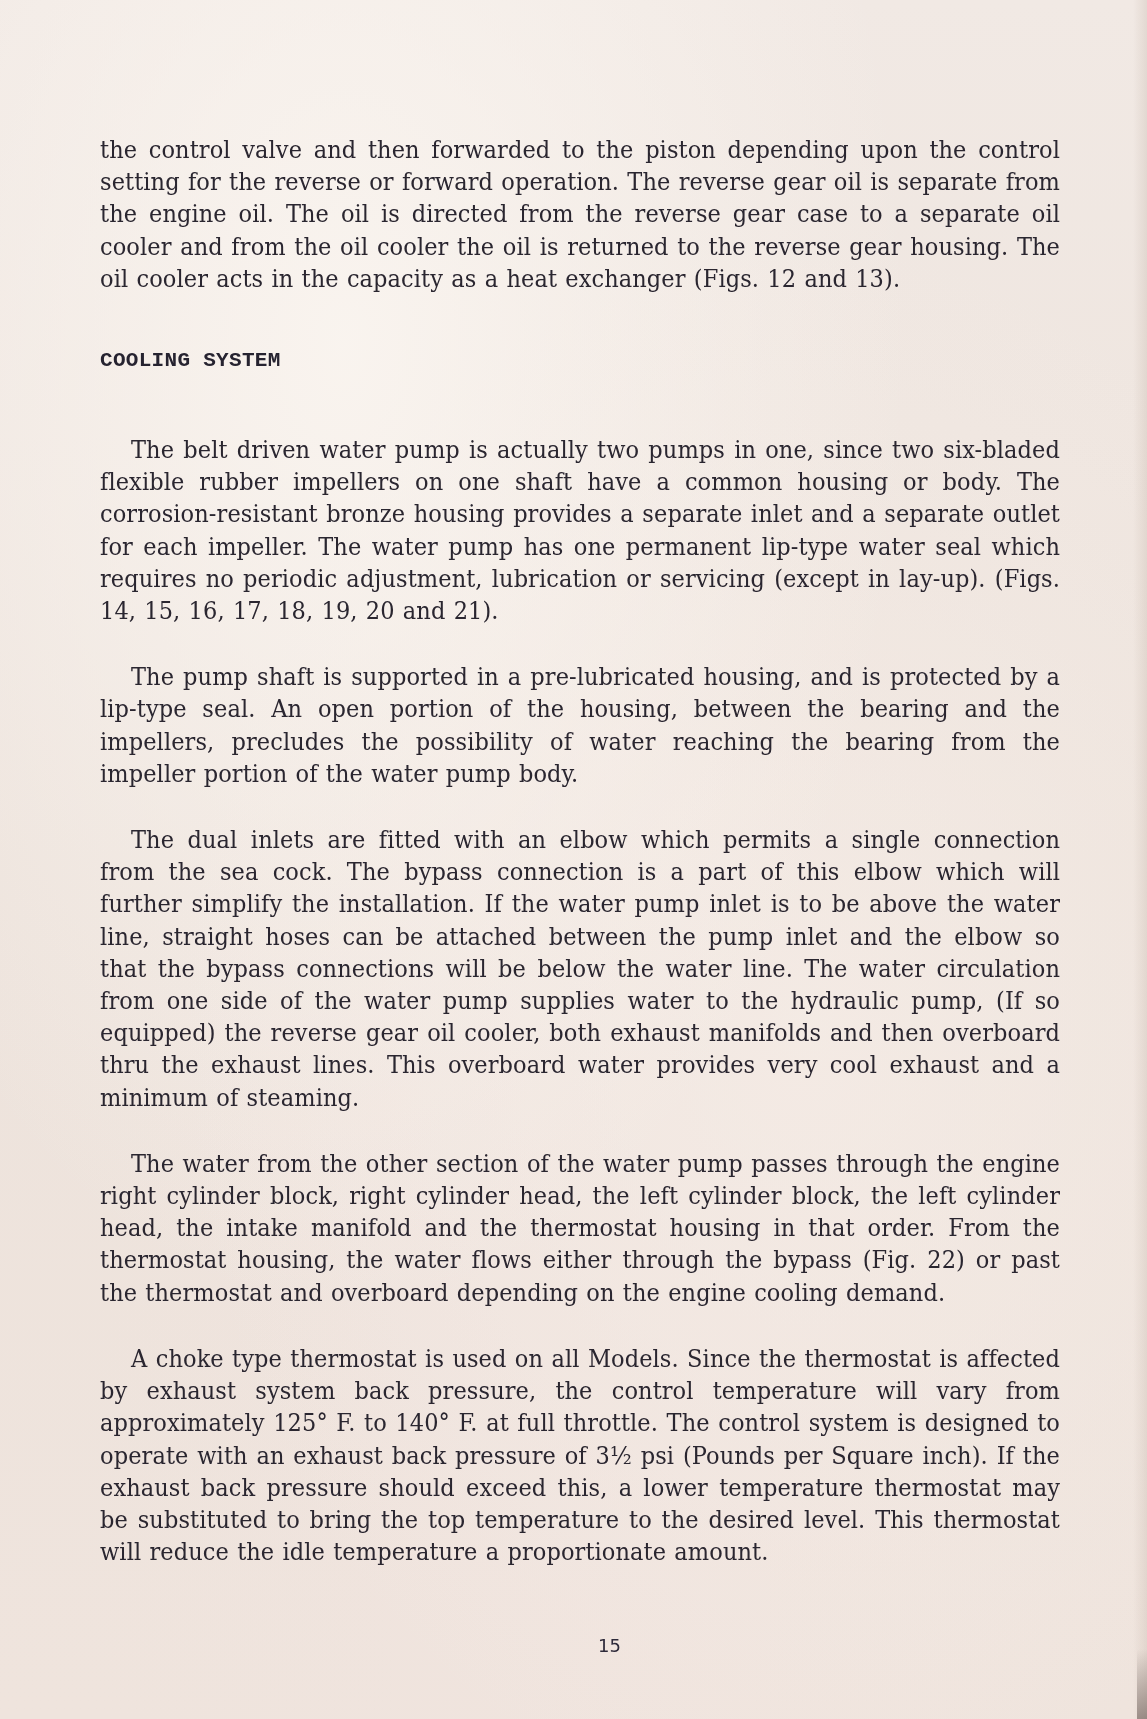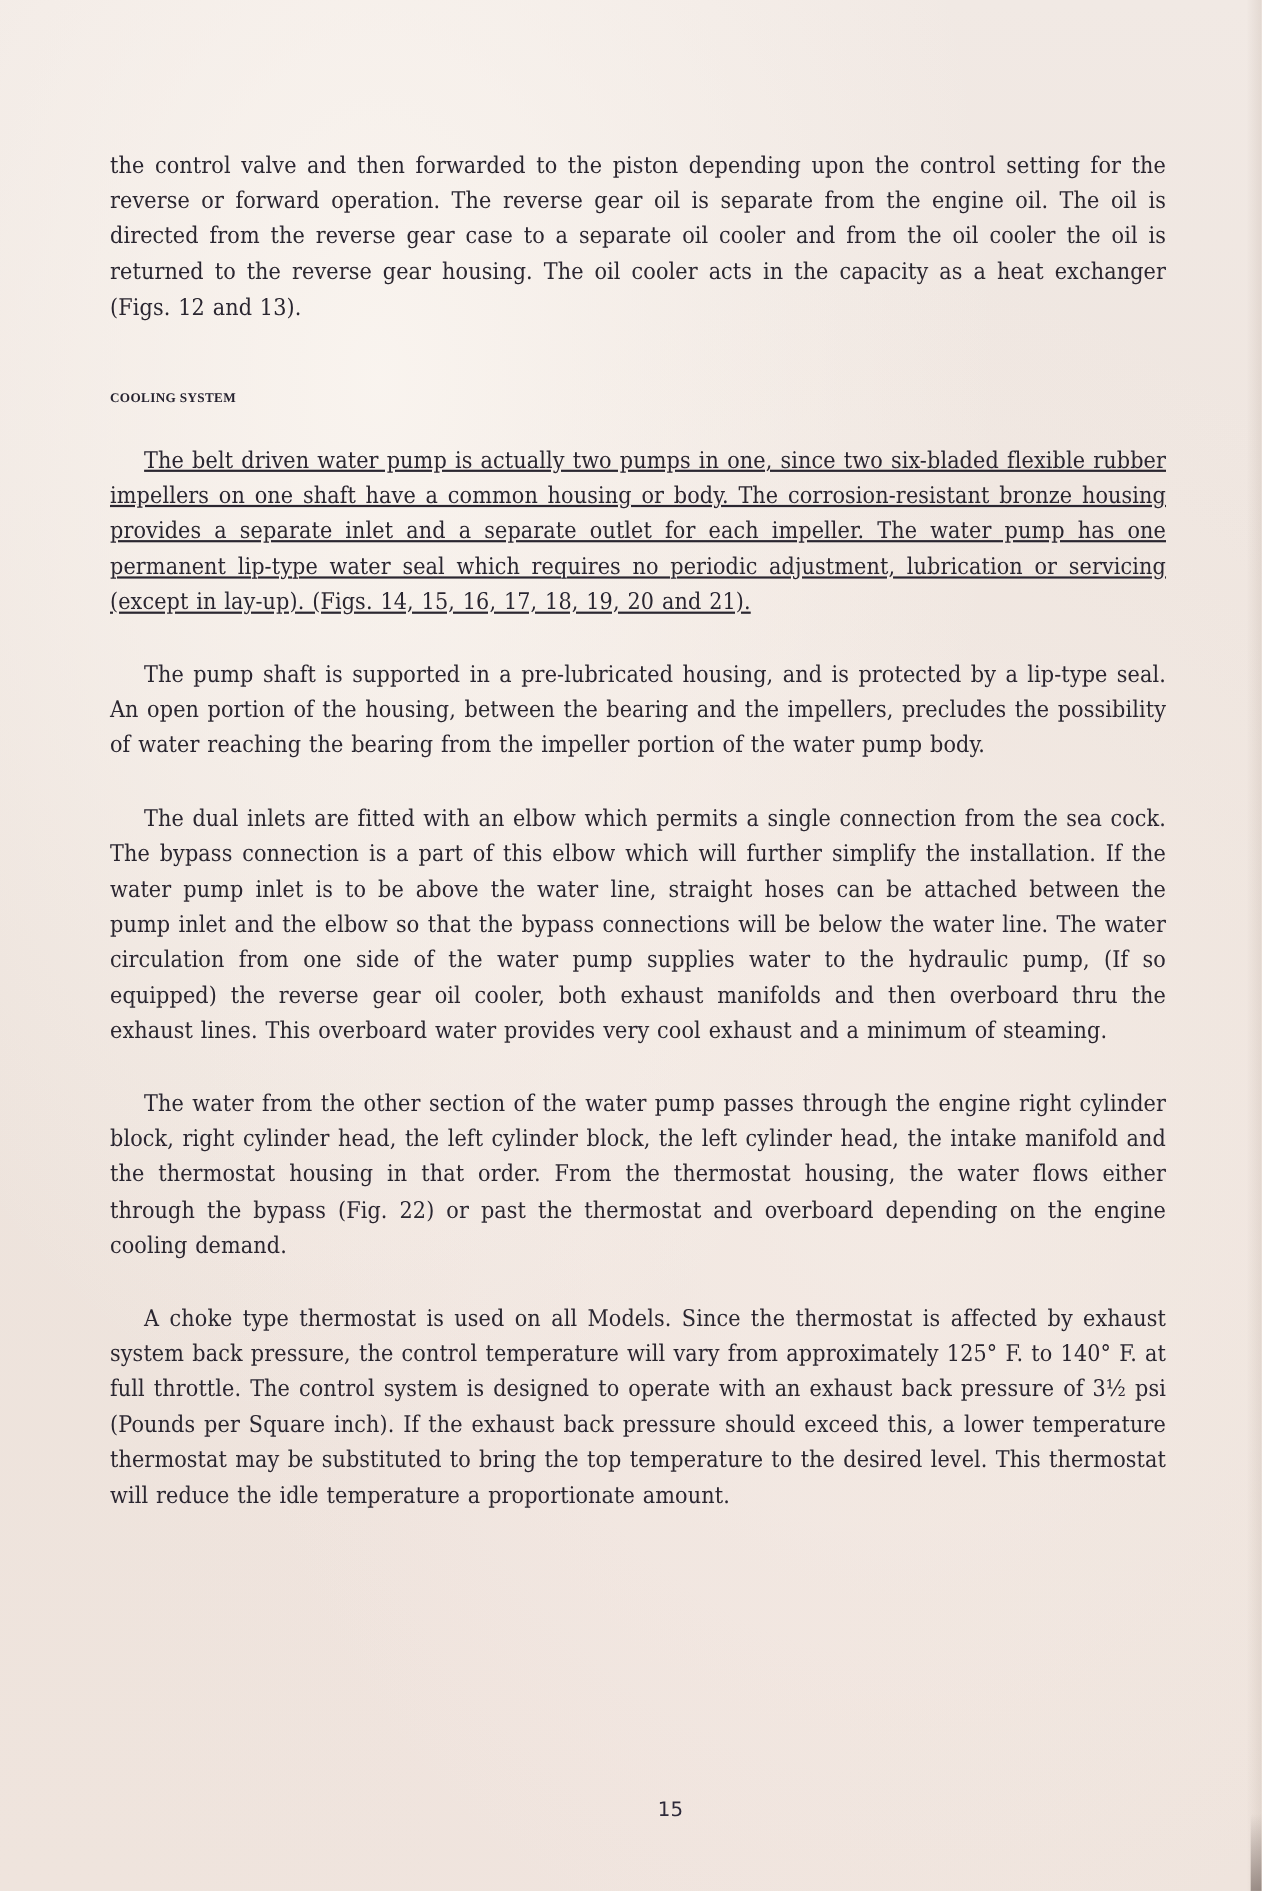--- a/index.html
+++ b/index.html
@@ -36,41 +36,41 @@
       background: linear-gradient(180deg, rgba(90,75,70,0) 0%, rgba(90,75,70,0.55) 100%);
     }
     .content {
       position: absolute;
       left: 100px;
       top: 134px;
       width: 960px;
     }
     .para {
       font-family: "DejaVu Serif", "Liberation Serif", serif;
-      font-size: 21px;
+      font-size: 25px;
       line-height: 32.2px;
       text-align: justify;
       text-align-last: left;
       margin: 0;
       letter-spacing: 0.1px;
       word-spacing: 1px;
       font-stretch: condensed;
     }
     .para.indent { text-indent: 31px; }
     .p1 { margin-bottom: 0; }
     .heading {
-      font-family: Liberation Serif, serif;
+      font-family: Liberation Mono, monospace;
       font-weight: bold;
-      font-size: 12px;
+      font-size: 21px;
       letter-spacing: 0.3px;
       margin: 51px 0 0 0;
       line-height: 30px;
       color: #262330;
     }
-    .p2 { margin-top: 26px; text-decoration: underline; }
+    .p2 { margin-top: 58px; }
     .p3, .p4, .p5, .p6 { margin-top: 34px; }
     .page-number {
       position: absolute;
       top: 1635px;
       left: 0;
       width: 1147px;
       text-align: center;
       font-family: "DejaVu Sans", "Liberation Sans", sans-serif;
       font-size: 18px;
       color: #2e2a3a;

